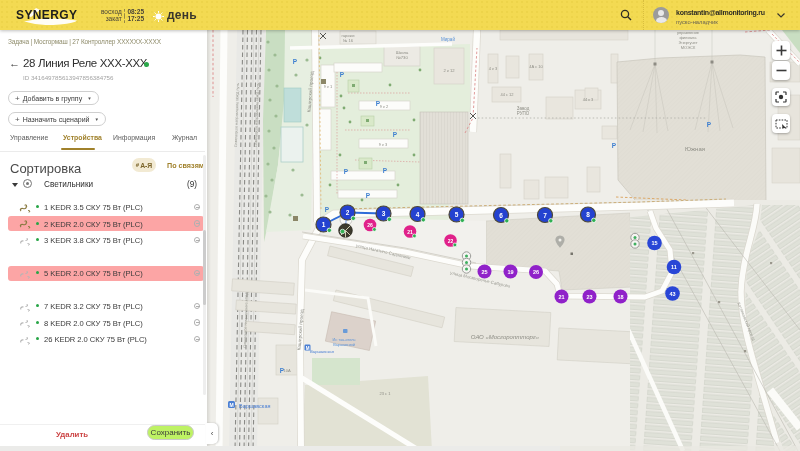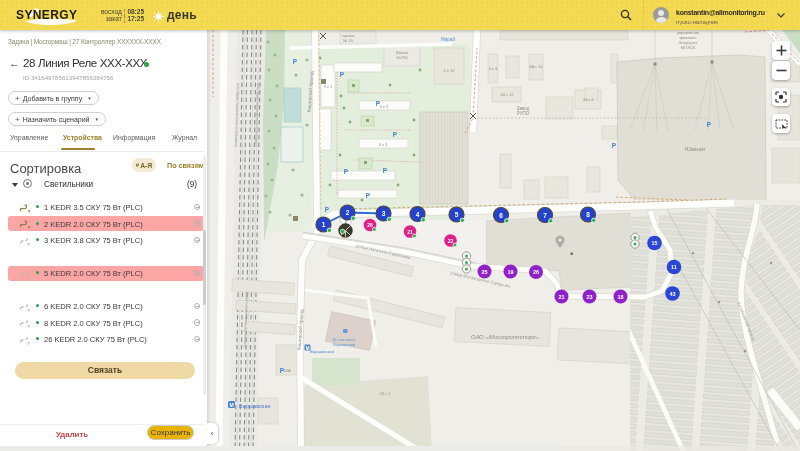--- a/index.html
+++ b/index.html
@@ -62,21 +62,21 @@
 .lrow .licon { position:absolute; left:11px; top:2px; }
 .lrow .gdot { position:absolute; left:27.5px; top:5.8px; width:3.2px; height:3.2px; border-radius:50%; background:#27A546;}
 .lrow .ltxt { position:absolute; left:36px; top:3.5px; font-size:7.6px; color:#3a3a3a; white-space:nowrap; letter-spacing:-0.05px;}
 .lrow .minus { position:absolute; left:185.5px; top:4.2px; width:6.5px; height:6.5px; border:1px solid #b0b0b0; border-radius:50%; }
 .lrow .minus:before { content:""; position:absolute; left:1.2px; top:2.3px; width:4px; height:0.9px; background:#b0b0b0;}
 #linkbtn { position:absolute; left:15px; top:332px; width:180px; height:16.5px; background:#EFD9A4; border-radius:9px;
   display:flex; align-items:center; justify-content:center; font-size:8.5px; font-weight:bold; color:#4f4225; }
 #botsep { position:absolute; left:0; top:394px; width:205px; height:1px; background:#f0f0f0;}
 #delbtn { position:absolute; left:12px; top:400px; font-size:7.8px; font-weight:bold; color:#CC4545;margin-left:44px; }
 #savebtn { position:absolute; left:147px; top:395px; width:47px; height:15px; border:1px solid #c9c9c9; border-radius:8px;
-  display:flex; align-items:center; justify-content:center; font-size:8px; color:#3a3a3a; background:#eab308;}
+  display:flex; align-items:center; justify-content:center; font-size:8px; color:#3a3a3a; background:#bef264;}
 #sbscroll { position:absolute; left:203px; top:125px; width:2.5px; height:240px; background:#eeeeee; border-radius:2px;}
 #sbthumb { position:absolute; left:203px; top:200px; width:2.5px; height:75px; background:#cccccc; border-radius:2px;}
 #collapse { position:absolute; left:206px; top:423px; width:12px; height:21px; background:#fff; border-radius:0 5px 5px 0;
   box-shadow:1px 0 2px rgba(0,0,0,0.2); z-index:45; display:flex; align-items:center; justify-content:center;
   font-size:8px; color:#444; }
 
 
 #map { position:absolute; left:207px; top:30px; width:593px; height:421px; background:#F0EFEB; z-index:10;}
 #mapshadow { position:absolute; left:207px; top:30px; width:4px; height:421px; background:linear-gradient(90deg, rgba(0,0,0,0.10), rgba(0,0,0,0)); z-index:30;}
 .mapbtn { position:absolute; width:18px; background:#fff; border-radius:4px; box-shadow:0 1px 2.5px rgba(0,0,0,0.3);
@@ -614,21 +614,21 @@
         <span class="ltxt">5 KEDR 2.0 СКУ 75 Вт (PLC)</span>
         <span class="minus"></span>
       </div>
     <div class="lrow" style="top:268.5px">
         <svg class="licon" width="12" height="11" viewBox="0 0 12 11">
           <path d="M2 8.5 C1 7 2.5 5.5 4.5 6" fill="none" stroke="#b5b5b5" stroke-width="1.1"></path>
           <path d="M6.5 5.5 L8.5 5 L8 3" fill="none" stroke="#b5b5b5" stroke-width="1"></path>
           <path d="M8.5 8.5 L10.5 9 L9.5 10.5" fill="none" stroke="#b5b5b5" stroke-width="1"></path>
         </svg>
         <span class="gdot"></span>
-        <span class="ltxt">6 KEDR 2.0 СКУ 75 Вт (PLC)</span>
+        <span class="ltxt">7 KEDR 3.2 СКУ 75 Вт (PLC)</span>
         <span class="minus"></span>
       </div>
     <div class="lrow" style="top:285px">
         <svg class="licon" width="12" height="11" viewBox="0 0 12 11">
           <path d="M2 8.5 C1 7 2.5 5.5 4.5 6" fill="none" stroke="#b5b5b5" stroke-width="1.1"></path>
           <path d="M6.5 5.5 L8.5 5 L8 3" fill="none" stroke="#b5b5b5" stroke-width="1"></path>
           <path d="M8.5 8.5 L10.5 9 L9.5 10.5" fill="none" stroke="#b5b5b5" stroke-width="1"></path>
         </svg>
         <span class="gdot"></span>
         <span class="ltxt">8 KEDR 2.0 СКУ 75 Вт (PLC)</span>
@@ -637,21 +637,20 @@
     <div class="lrow" style="top:301.5px">
         <svg class="licon" width="12" height="11" viewBox="0 0 12 11">
           <path d="M2 8.5 C1 7 2.5 5.5 4.5 6" fill="none" stroke="#b5b5b5" stroke-width="1.1"></path>
           <path d="M6.5 5.5 L8.5 5 L8 3" fill="none" stroke="#b5b5b5" stroke-width="1"></path>
           <path d="M8.5 8.5 L10.5 9 L9.5 10.5" fill="none" stroke="#b5b5b5" stroke-width="1"></path>
         </svg>
         <span class="gdot"></span>
         <span class="ltxt">26 KEDR 2.0 СКУ 75 Вт (PLC)</span>
         <span class="minus"></span>
       </div>
-    <div id="linkbtn">Связать</div>
     <div id="botsep"></div>
     <div id="delbtn">Удалить</div>
     <div id="savebtn">Сохранить</div>
     <div id="sbscroll"></div>
     <div id="sbthumb"></div>
   </div>
   <div id="collapse">‹</div>
   <div id="botstrip"></div>
   <div id="botstrip2"></div>
 </div>

